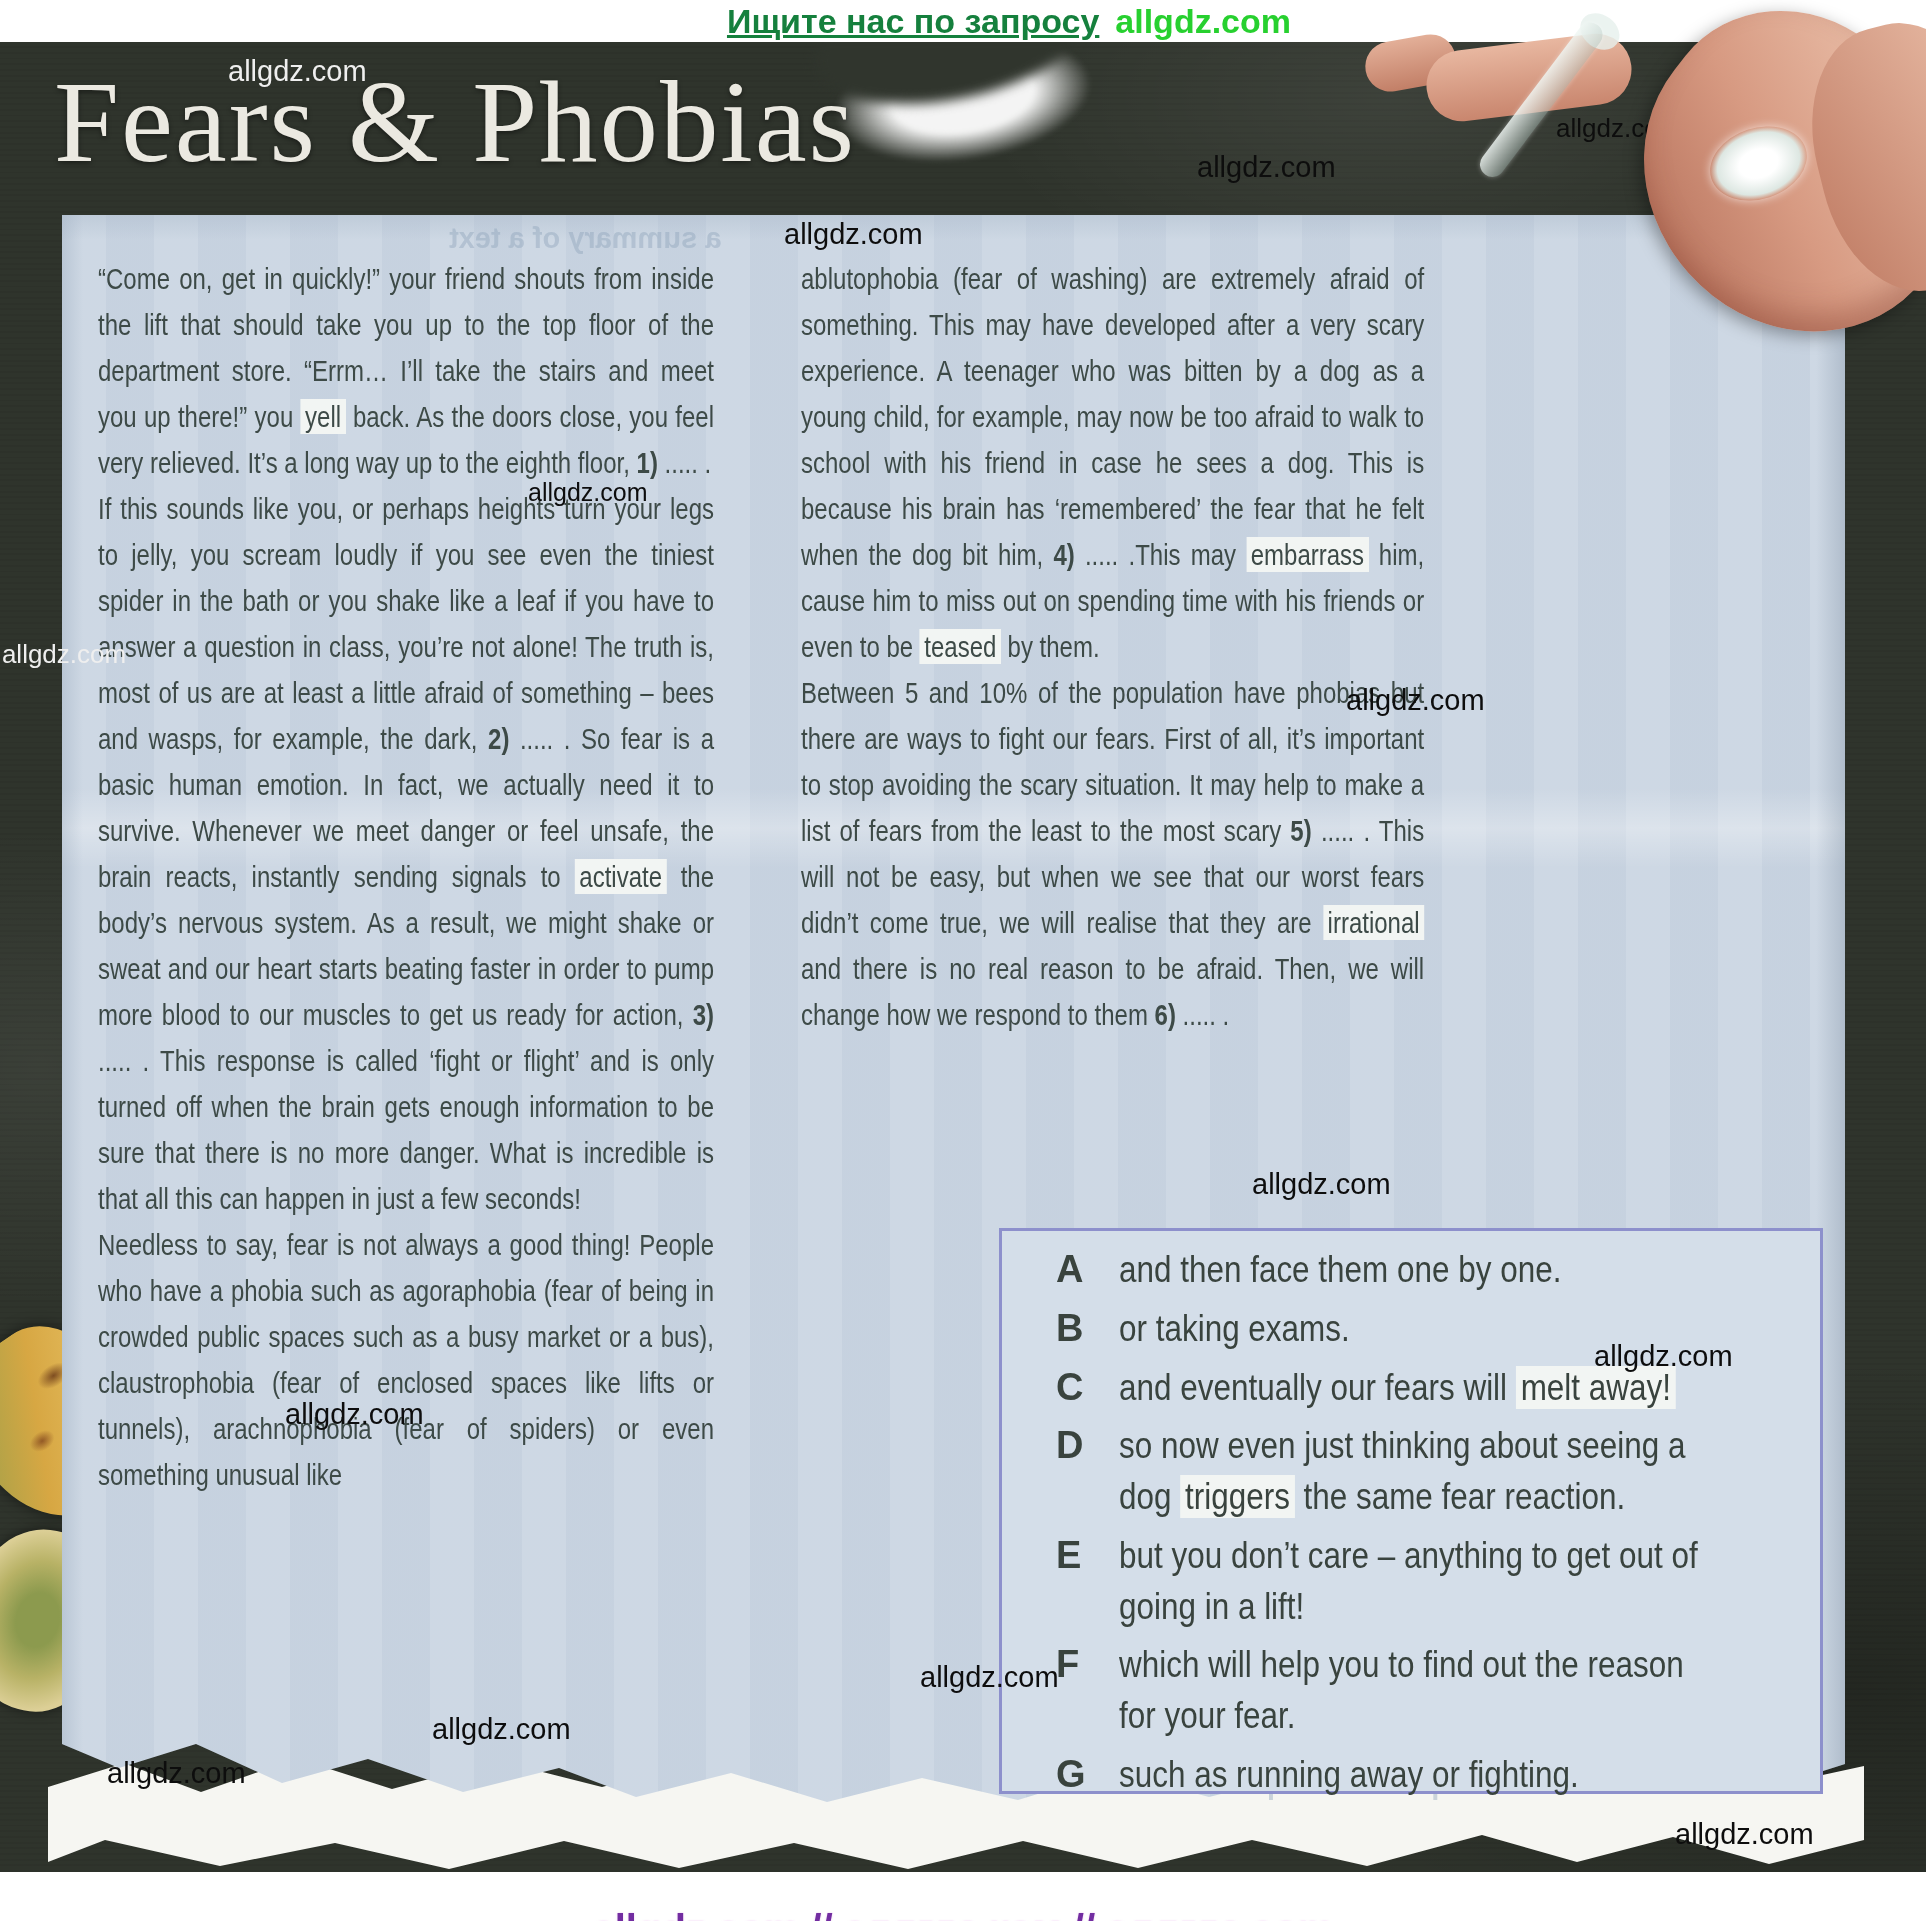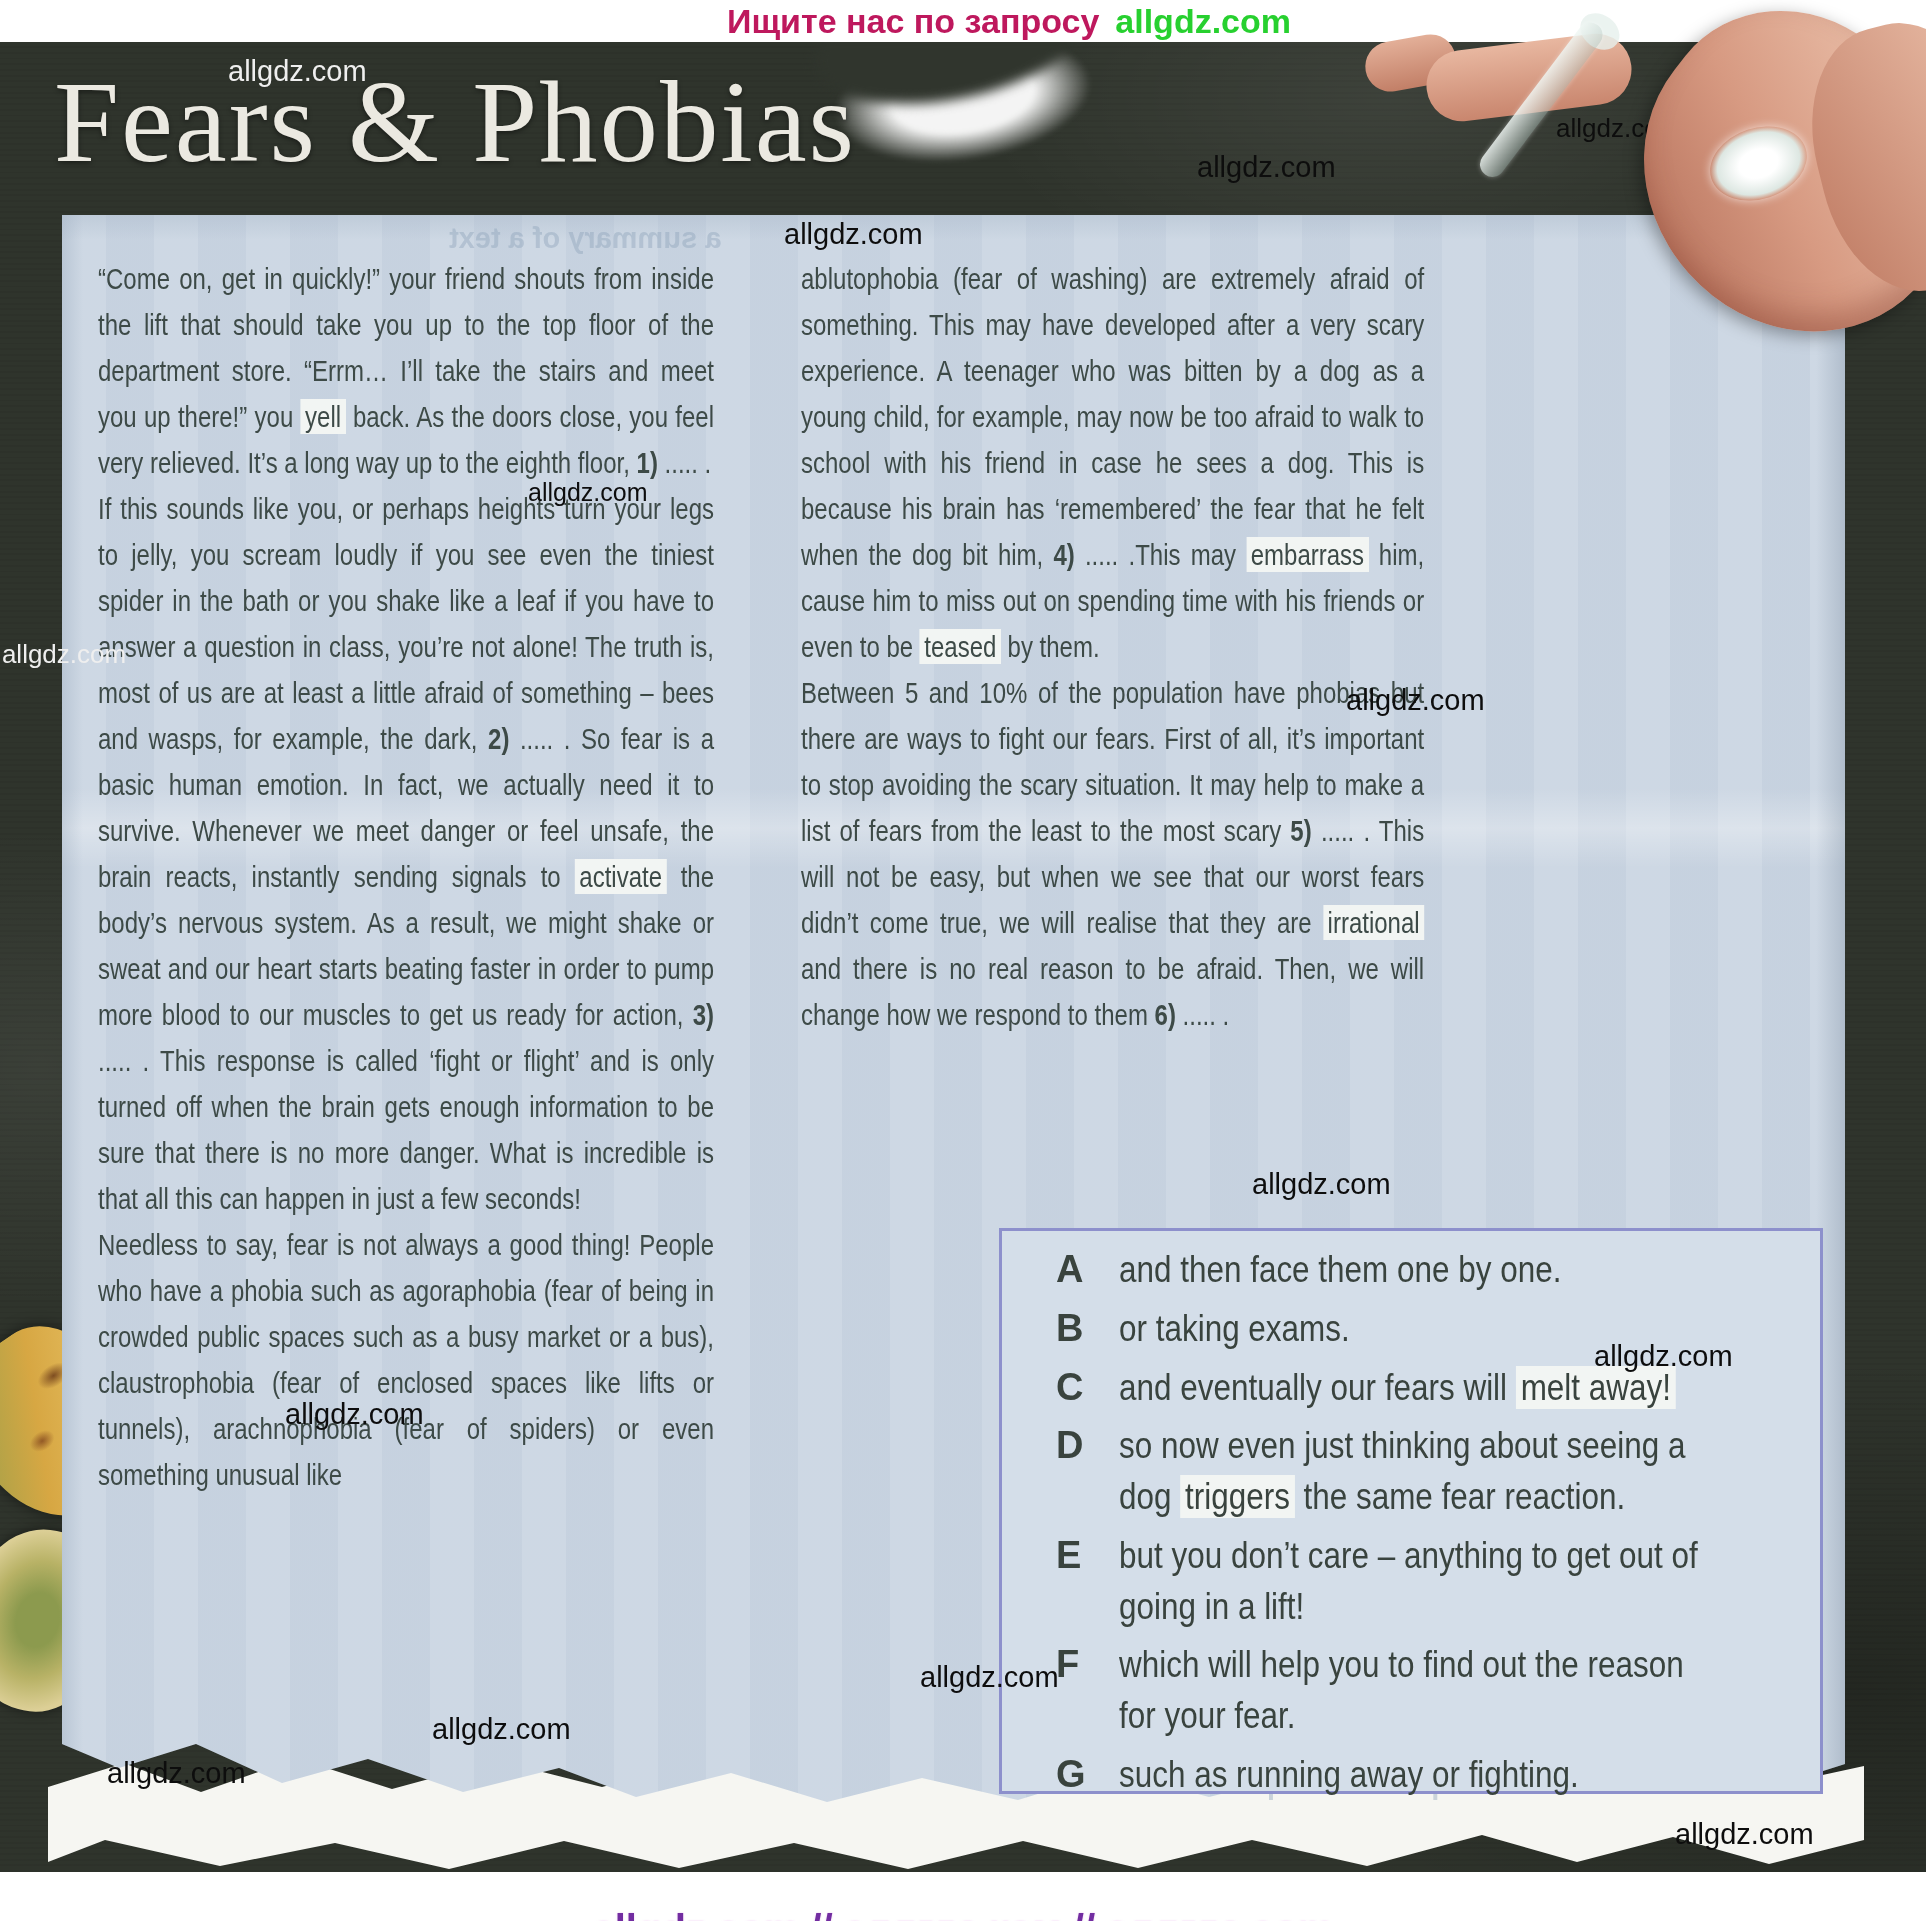--- a/index.html
+++ b/index.html
@@ -3,21 +3,21 @@
 <meta charset="utf-8">
 <style>
   html,body{margin:0;padding:0;background:#fff;}
   body{width:1926px;height:1921px;position:relative;overflow:hidden;
        font-family:"Liberation Sans",sans-serif;}
 
   
   .top-strip{position:absolute;left:0;top:0;width:1926px;height:42px;background:#fff;
              text-align:center;padding-left:92px;box-sizing:border-box;white-space:nowrap;}
   .top-strip span{font-size:34px;font-weight:bold;line-height:42px;}
-  .g1{color:#be185d;} .g2{color:#27d02f;margin-left:11.5px;}
+  .g1{color:#15803d;text-decoration:underline;} .g2{color:#27d02f;margin-left:11.5px;}
 
   
   .photo-bg{position:absolute;left:0;top:42px;width:1926px;height:1830px;overflow:hidden;
     background:#2f342c;
     background-image:
       radial-gradient(669px 325px at 72% 3%, rgba(255,255,255,.07), transparent 62%),
       radial-gradient(497px 401px at 2% 56%, rgba(255,255,255,.06), transparent 60%),
       radial-gradient(860px 478px at 96% 90%, rgba(0,0,0,.25), transparent 70%),
       repeating-linear-gradient(0deg, rgba(0,0,0,.05) 0 1.9px, transparent 1.9px 5.7px);
     z-index:1;}

